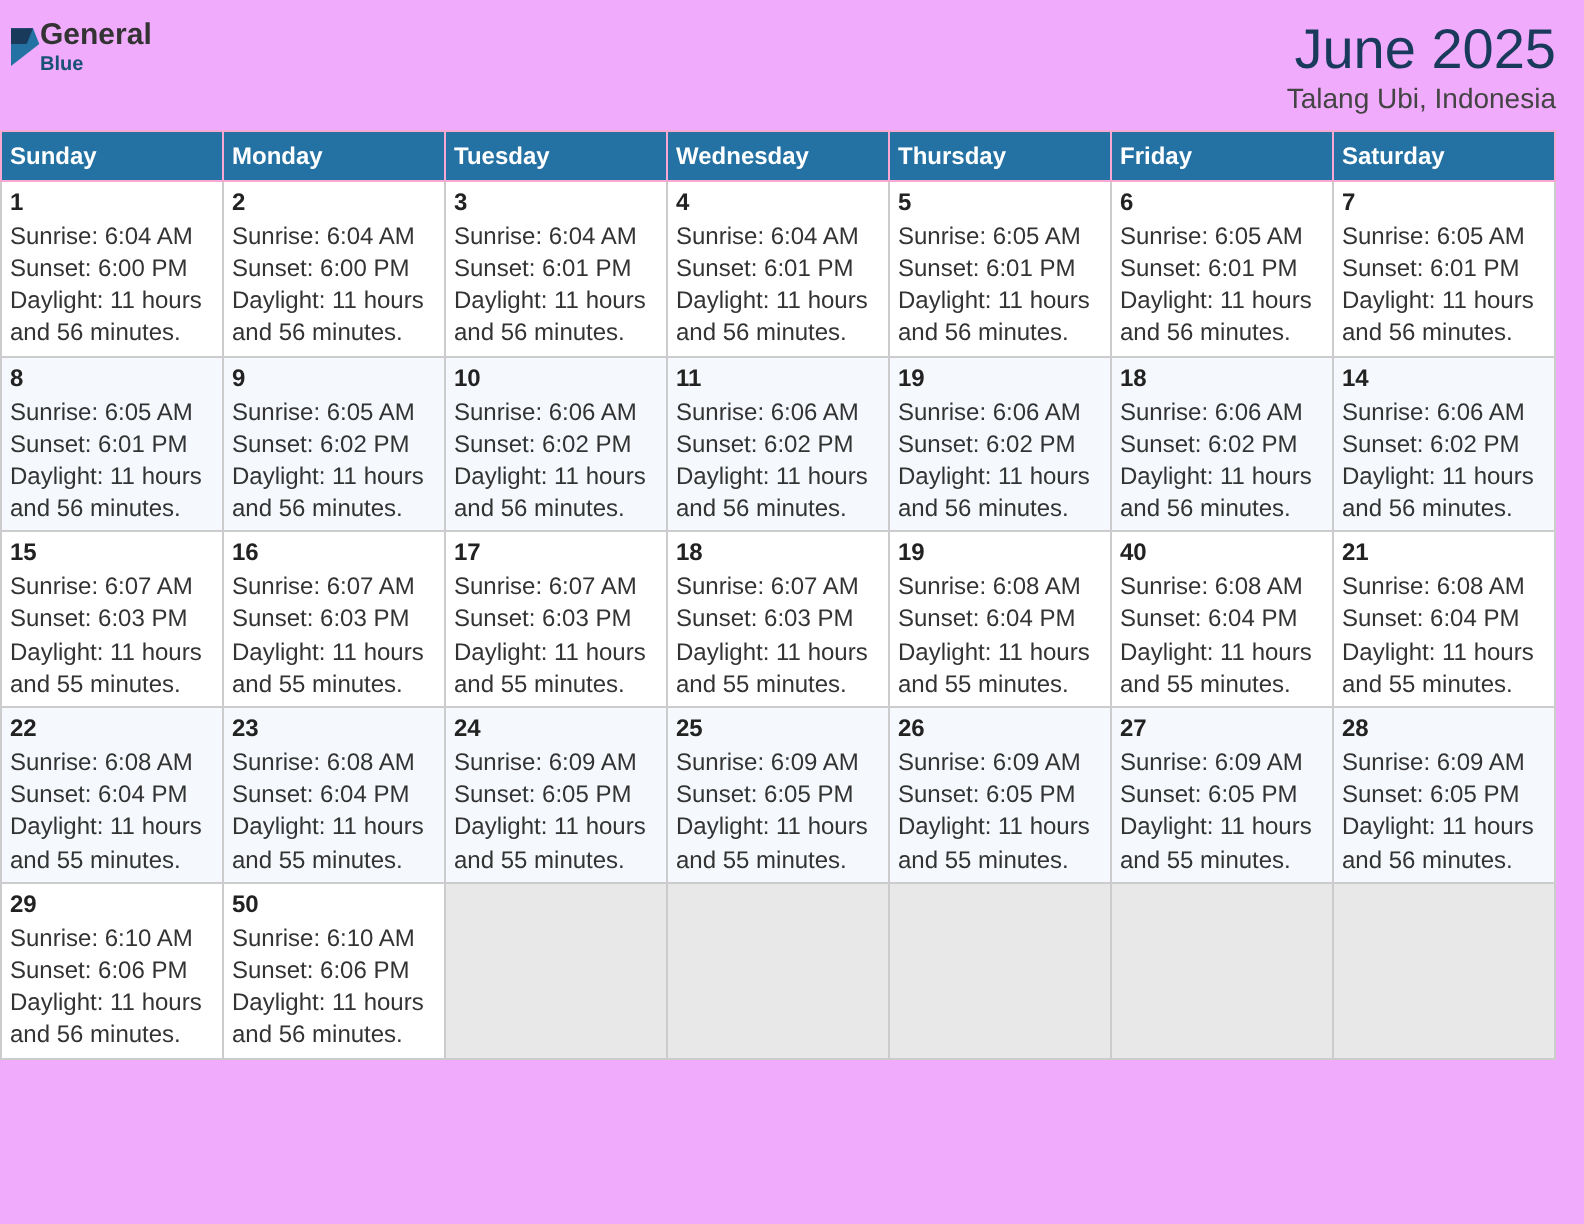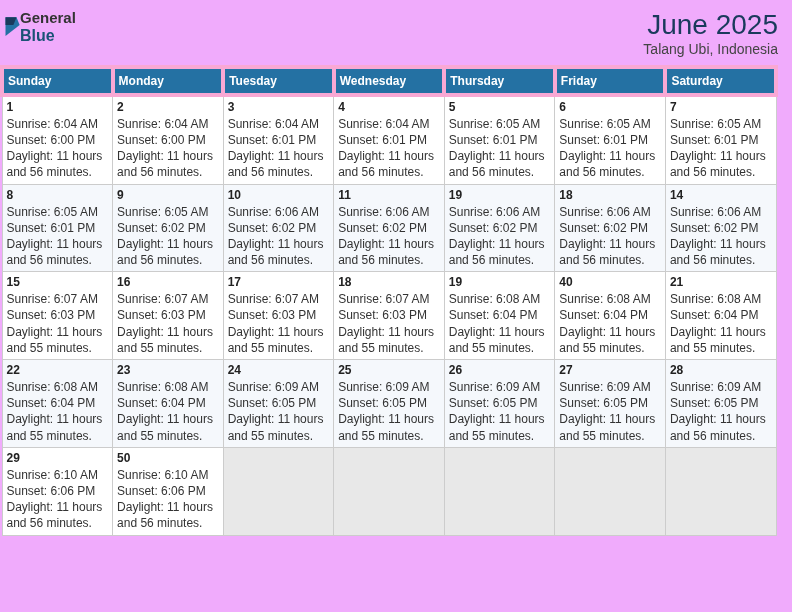--- a/index.html
+++ b/index.html
@@ -32,21 +32,21 @@
       display: flex;
       flex-direction: column;
       line-height: 1.1;
     }
     .logo-general {
       font-size: 15px;
       font-weight: bold;
       color: #333;
     }
     .logo-blue {
-      font-size: 16px;
+      font-size: 10px;
       font-weight: bold;
       color: #1a5276;
     }
     .logo-icon {
       width: 18px;
       height: 22px;
       margin-left: 2px;
       margin-top: -4px;
     }
     .title-block {
@@ -66,21 +66,21 @@
       width: 100%;
       border-collapse: collapse;
     }
     .calendar th {
       background: #2471a3;
       color: #fff;
       font-size: 12px;
       font-weight: bold;
       padding: 5px 4px;
       text-align: left;
-      border: 4px solid #f9a8d4;
+      border: 1px solid #f9a8d4;
     }
     .calendar td {
       border: 1px solid #ccc;
       vertical-align: top;
       padding: 3px 4px;
       width: calc(100% / 7);
       background: #fff;
       height: 74px;
     }
     .calendar tr:nth-child(even) td {

